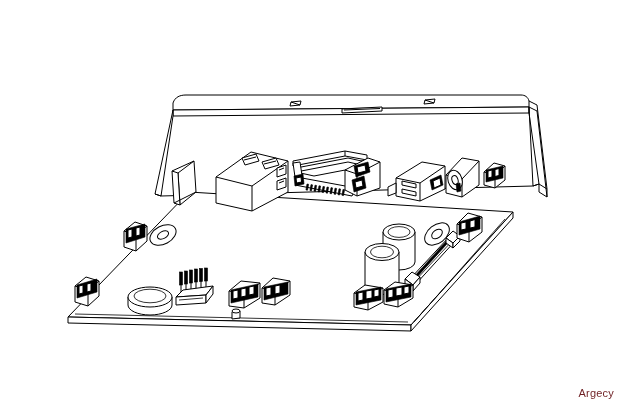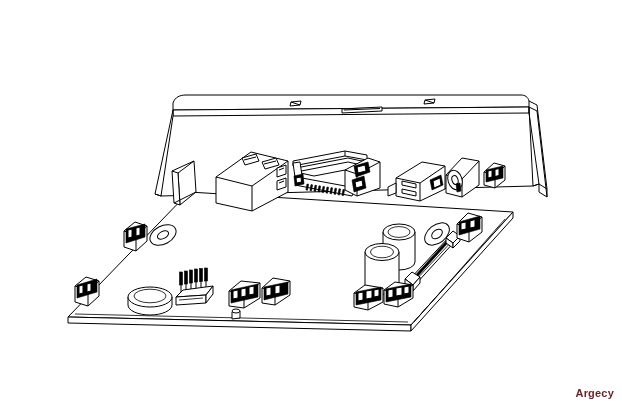--- a/index.html
+++ b/index.html
@@ -23,21 +23,20 @@
   }
   .watermark {
     position: absolute;
     right: 8px;
     bottom: 6px;
     font-family: "Liberation Sans", sans-serif;
     font-size: 11px;
     letter-spacing: 0.2px;
     color: #6e1f23;
     user-select: none;
-    font-weight: bold;
   }
   svg { display: block; }
   .ln  { fill: none; stroke: #000000; stroke-width: 1; stroke-linejoin: miter; stroke-linecap: butt; }
   .lnf { fill: #ffffff; stroke: #000000; stroke-width: 1; stroke-linejoin: miter; }
   .lnt { fill: none; stroke: #000000; stroke-width: 0.8; }
   .blk { fill: #000000; stroke: #000000; stroke-width: 0.6; }
 </style>
 </head>
 <body style="background: rgb(255, 255, 255);">
 

